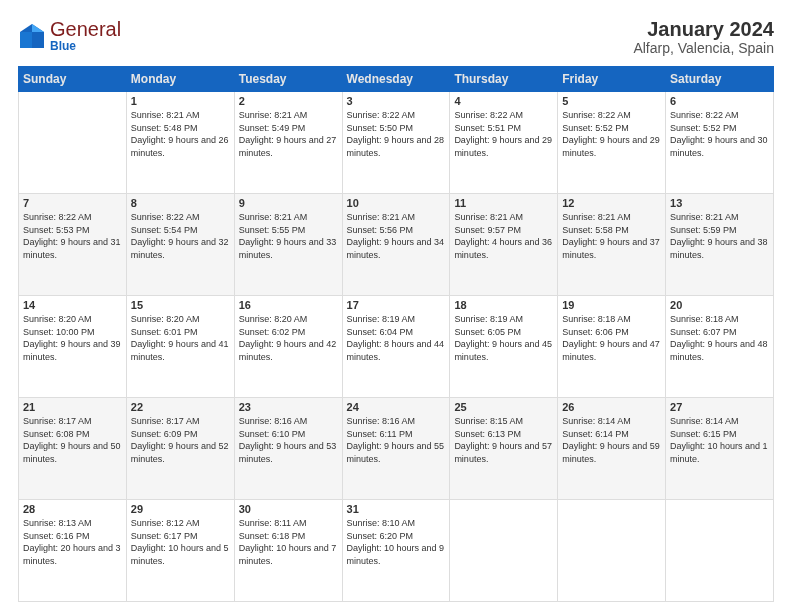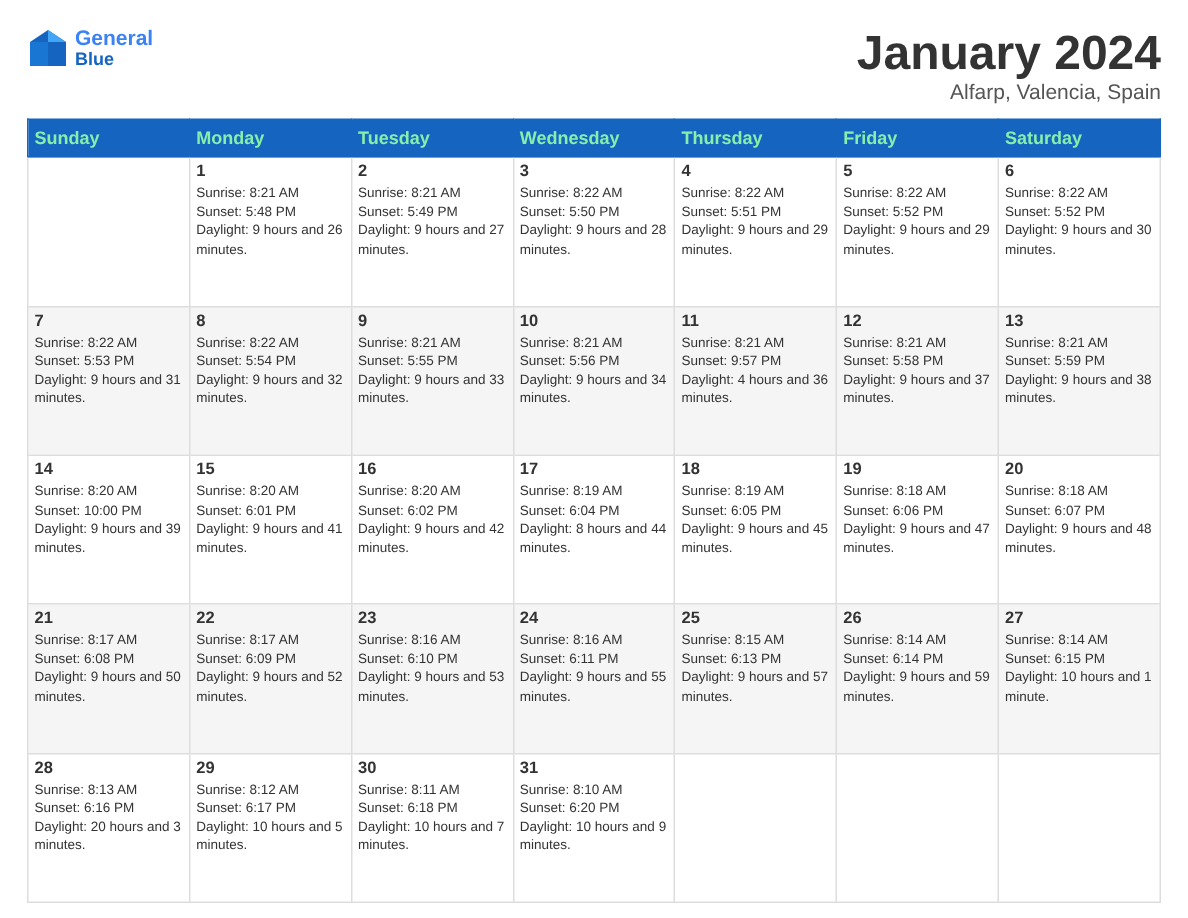--- a/index.html
+++ b/index.html
@@ -22,56 +22,56 @@
       justify-content: space-between;
       align-items: flex-start;
       margin-bottom: 10px;
     }
     .logo {
       display: flex;
       align-items: center;
       gap: 4px;
     }
     .logo-text-general {
-      font-size: 14px;
-      font-weight: bold;
-      color: #3b82f6;
+      font-size: 20px;
+      font-weight: normal;
+      color: #7f1d1d;
       line-height: 1.1;
     }
     .logo-text-blue {
       font-size: 12px;
       font-weight: bold;
       color: #1565c0;
       line-height: 1.1;
     }
     .logo-icon {
       width: 28px;
       height: 28px;
     }
     .title-block {
       text-align: right;
     }
     .main-title {
-      font-size: 32px;
+      font-size: 20px;
       font-weight: bold;
       color: #333;
       line-height: 1.1;
     }
     .subtitle {
       font-size: 14px;
       color: #555;
     }
     .calendar-table {
       width: 100%;
       border-collapse: collapse;
       flex: 1;
     }
     .calendar-table thead tr th {
       background-color: #1565c0;
-      color: #86efac;
+      color: #e5e5e5;
       font-size: 12px;
       font-weight: bold;
       padding: 5px 4px;
       text-align: left;
       border: 1px solid #1565c0;
     }
     .calendar-table tbody tr td {
       border: 1px solid #ddd;
       vertical-align: top;
       padding: 3px 4px;

